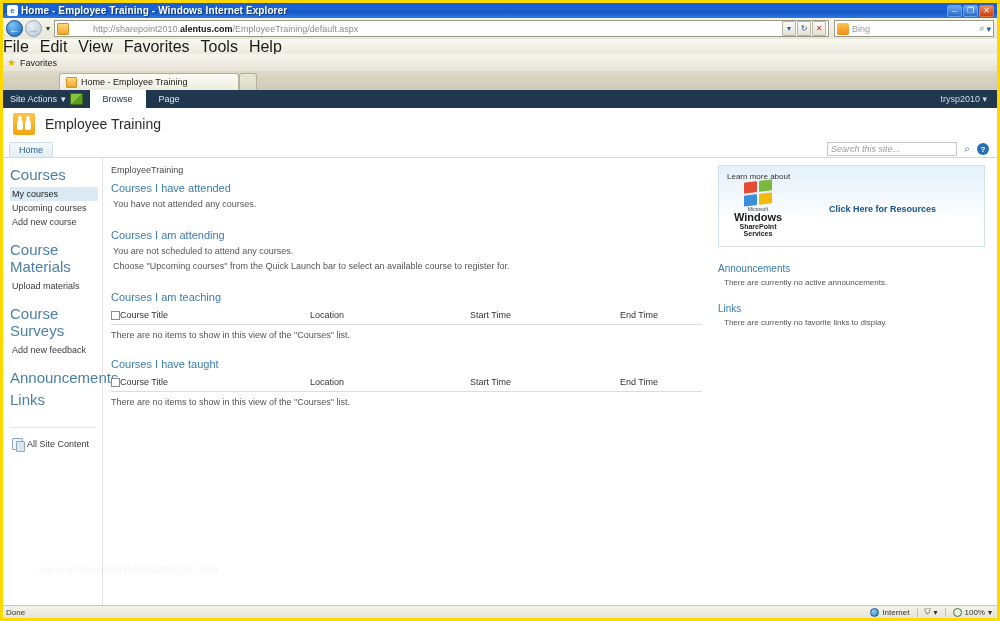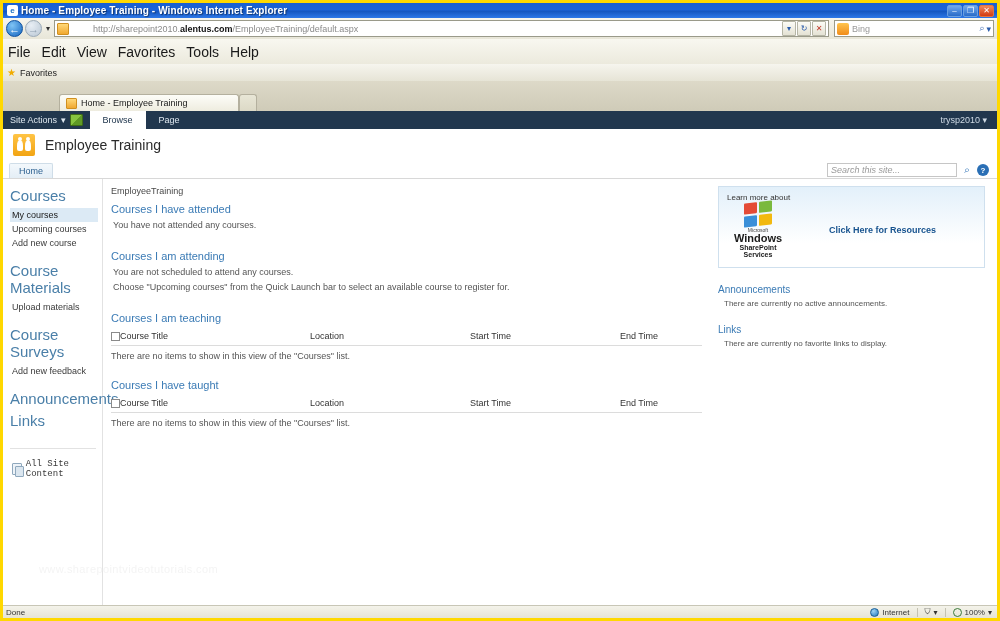--- a/index.html
+++ b/index.html
@@ -95,39 +95,39 @@
     background: linear-gradient(to bottom,#ffc44d,#f08c1a);
     border-radius: 2px; flex: 0 0 auto;
   }
   .search-go {
     margin-left: auto; display: flex; align-items: center; gap: 2px;
     color: #2a5caa; font-size: 9px;
   }
 
   
   .menubar {
-    height: 25px; display: flex; align-items: center;
+    height: 15px; display: flex; align-items: center;
     background: linear-gradient(to bottom,#f8f7f0,#eceadd);
-    padding-left: 5px; gap: 11px;
-    font-size: 14px; color: #1a1a1a;
+    gap: 11px;
+    font-size: 16px; color: #1a1a1a;
     flex: 0 0 auto;
   }
   .menubar span { cursor: default; }
 
   
   .favbar {
     height: 17px; display: flex; align-items: center;
     background: linear-gradient(to bottom,#f6f5ee,#e6e4d6);
     padding-left: 4px; gap: 4px;
     font-size: 9px; color: #222;
     flex: 0 0 auto;
   }
   .star { color: #f0ab00; font-size: 10px; }
   .tabrow {
-    height: 30px; display: flex; align-items: flex-end;
+    height: 19px; display: flex; align-items: flex-end;
     background: linear-gradient(to bottom,#ddd9c8,#cfcbb8);
     padding-left: 56px;
     flex: 0 0 auto;
   }
   .tab {
     height: 17px; min-width: 180px;
     background: linear-gradient(to bottom,#fdfdf8,#eeecdf);
     border: 1px solid #b4b09e; border-bottom: none;
     border-radius: 3px 3px 0 0;
     display: flex; align-items: center; gap: 4px;
@@ -244,21 +244,21 @@
   .ql-item {
     color: #3a3a3a; padding: 2px 3px 2px 2px;
     margin-right: 4px;
   }
   .ql-item.selected {
     background: #dceaf5; color: #1a1a1a;
   }
   .ql-sep { height: 1px; background: #e2e2e2; margin: 18px 6px 8px 0; }
   .ql-allcontent {
     display: flex; align-items: center; gap: 4px;
-    color: #3a3a3a; font-size: 9px; padding: 2px; font-family: Liberation Mono, monospace;
+    color: #3a3a3a; font-size: 9px; padding: 2px;
   }
   .doc-ico {
     width: 11px; height: 12px; background: #eef3f8;
     border: 1px solid #8fa8bd; border-radius: 1px;
     position: relative;
   }
   .doc-ico::after {
     content: ""; position: absolute; right: -3px; top: 2px;
     width: 7px; height: 9px; background: #dbe6ef;
     border: 1px solid #8fa8bd; border-radius: 1px;

